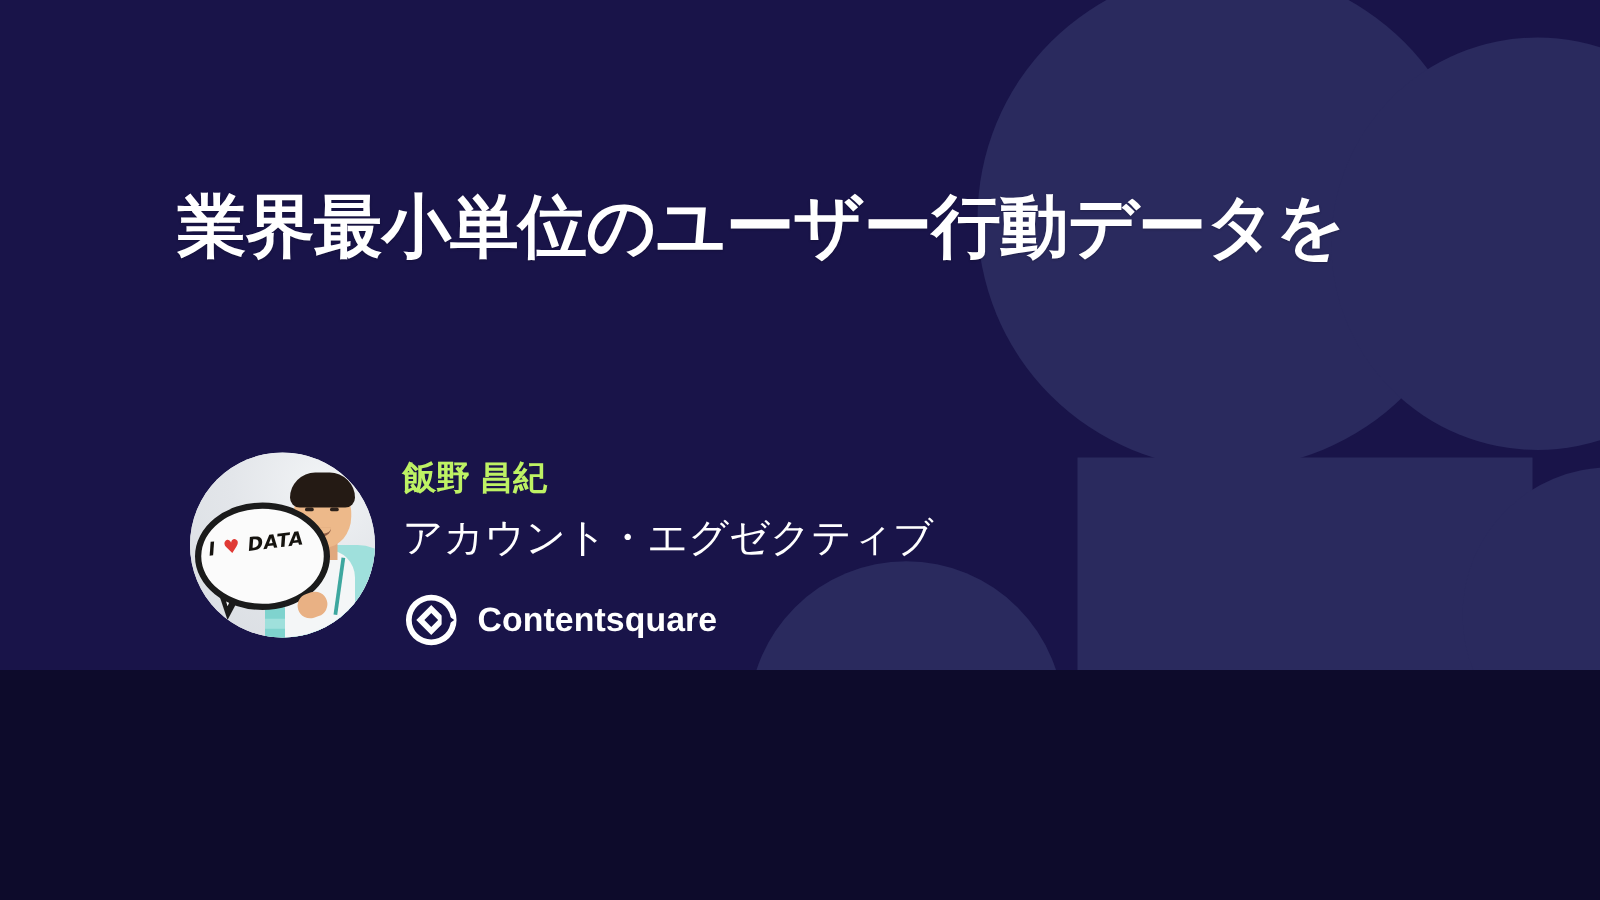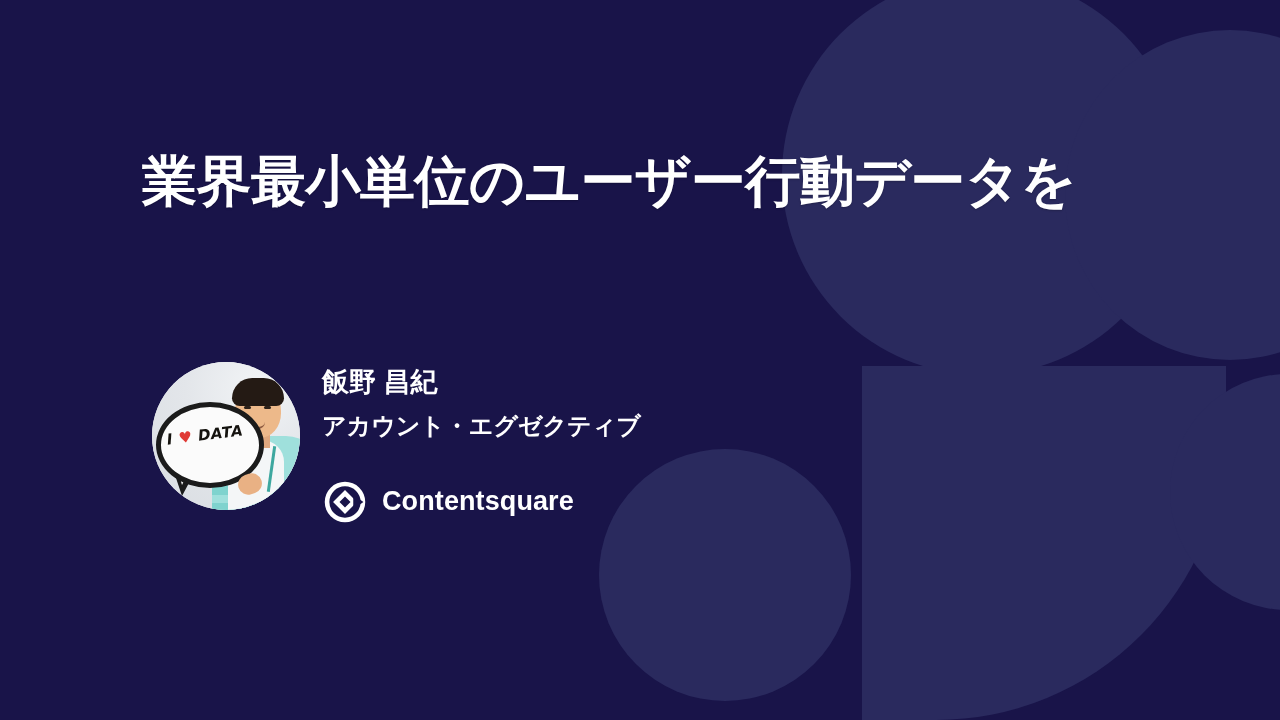--- a/index.html
+++ b/index.html
@@ -3,21 +3,21 @@
 <meta charset="utf-8">
 <style>
   html, body {
     margin: 0;
     padding: 0;
     background: #0d0b2b;
   }
   #slide {
     position: relative;
     width: 1280px;
-    height: 720px;
+    height: 536px;
     overflow: hidden;
     background: #191449;
     font-family: "Liberation Sans", "DejaVu Sans", sans-serif;
   }
 
   
   #bg-shapes {
     position: absolute;
     inset: 0;
     width: 1280px;
@@ -218,39 +218,39 @@
     background: #e9b184;
     border-radius: 10px;
     transform: rotate(-18deg);
   }
 
   .speaker-text {
     margin-left: 22px;
     padding-top: 4px;
   }
   .speaker-name {
-    color: #ffffff;
+    color: #bef264;
     font-size: 27px;
     font-weight: 700;
     line-height: 1.25;
     white-space: nowrap;
   }
   .speaker-role {
     color: #ffffff;
-    font-size: 24px;
-    font-weight: 700;
+    font-size: 32px;
+    font-weight: 400;
     line-height: 1.3;
     margin-top: 10px;
     white-space: nowrap;
   }
 
   .brand-row {
     display: flex;
     align-items: center;
-    margin-top: 38px;
+    margin-top: 22px;
   }
   .brand-mark {
     width: 46px;
     height: 46px;
     flex: 0 0 auto;
   }
   .brand-word {
     color: #ffffff;
     font-size: 27px;
     font-weight: 600;

